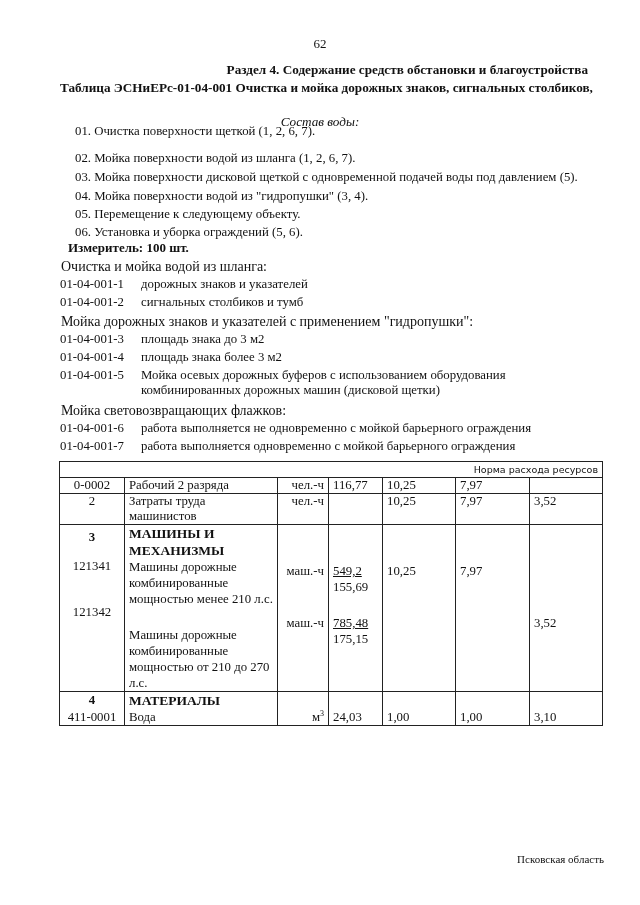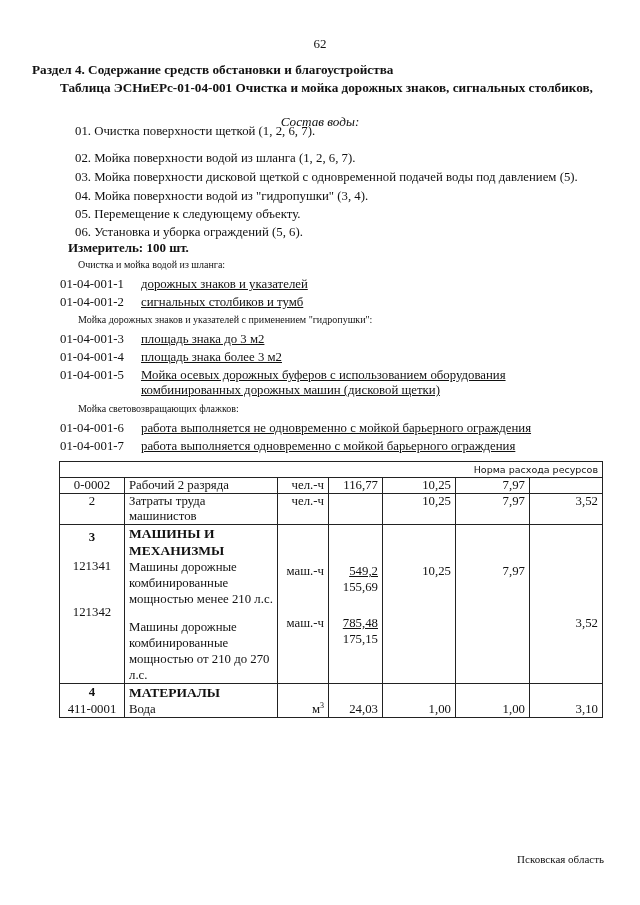--- a/index.html
+++ b/index.html
@@ -3,41 +3,41 @@
 <meta charset="utf-8">
 <style>
   html, body { margin: 0; padding: 0; background: #ffffff; }
   body {
     width: 640px; height: 905px; position: relative; overflow: hidden;
     font-family: "Liberation Serif", "DejaVu Serif", serif;
     color: #111111; font-size: 13px;
   }
   .abs { position: absolute; white-space: nowrap; }
   .page-num { left: 0; width: 640px; text-align: center; top: 36px; font-size: 13px; }
-  .section-title { left: 0; width: 588px; text-align: left; top: 62px; font-weight: bold; font-size: 13.2px; padding-left: 32px; }
+  .section-title { left: 0; width: 588px; text-align: right; top: 62px; font-weight: bold; font-size: 13.2px; }
   .table-title { left: 60px; top: 80px; font-weight: bold; font-size: 13.2px; line-height: 16px; font-family: Liberation Serif, serif; }
   .works-title { left: 0; width: 640px; text-align: center; top: 114px; font-style: italic; font-size: 13.2px; }
   .work-item { left: 75px; font-size: 12.8px; }
   .measurer { left: 68px; top: 240px; font-weight: bold; font-size: 13px; }
-  .group-label { left: 78px; font-size: 10px; }
+  .group-label { left: 61px; font-size: 14px; }
   .code-line { left: 60px; font-size: 12.8px; }
   .code-line .code { display: inline-block; width: 81px; }
-  .code-line .desc { display: inline-block; vertical-align: top; text-decoration: underline; }
+  .code-line .desc { display: inline-block; vertical-align: top; }
 
   table.res {
     position: absolute; left: 59px; top: 461px;
     border-collapse: collapse; font-size: 12.8px; table-layout: fixed;
   }
   table.res td, table.res th {
     border: 1px solid #222; padding: 0 4px; vertical-align: top; font-weight: normal;
     line-height: 15px;
   }
   table.res th { text-align: center; vertical-align: middle; height: 31px; line-height: 15px; }
   .c-code { text-align: center; }
-  .num { text-align: right; }
+  .num { text-align: left; }
   .center { text-align: right; }
   .bold { font-weight: bold; }
   .norm-row td { font-family: "DejaVu Sans", sans-serif; font-size: 9.5px; text-align: right; height: 14px; line-height: 14px; }
   .u { text-decoration: underline; }
   .region { left: 0; width: 604px; text-align: right; top: 853px; font-size: 11px; }
   sup { font-size: 8px; line-height: 0; }
 </style>
 </head>
 <body>
 
@@ -120,21 +120,21 @@
       <div style="height:13px"></div>
       <div>121341</div>
       <div style="height:31px"></div>
       <div>121342</div>
     </td>
     <td>
       <div class="bold" style="line-height:17px;font-size:13.5px">МАШИНЫ И</div>
       <div class="bold" style="line-height:17px;font-size:13.5px">МЕХАНИЗМЫ</div>
       <div style="line-height:16px">Машины дорожные</div>
       <div style="line-height:16px">комбинированные</div>
-      <div style="line-height:16px;margin-bottom:12px">мощностью менее 210 л.с.</div>
+      <div style="line-height:16px;margin-bottom:20px">мощностью менее 210 л.с.</div>
       <div style="line-height:16px">Машины дорожные</div>
       <div style="line-height:16px">комбинированные</div>
       <div style="line-height:16px">мощностью от 210 до 270</div>
       <div style="line-height:16px">л.с.</div>
     </td>
     <td class="center">
       <div style="height:38px"></div>
       <div style="line-height:16px">маш.-ч</div>
       <div style="height:36px"></div>
       <div style="line-height:16px">маш.-ч</div>

